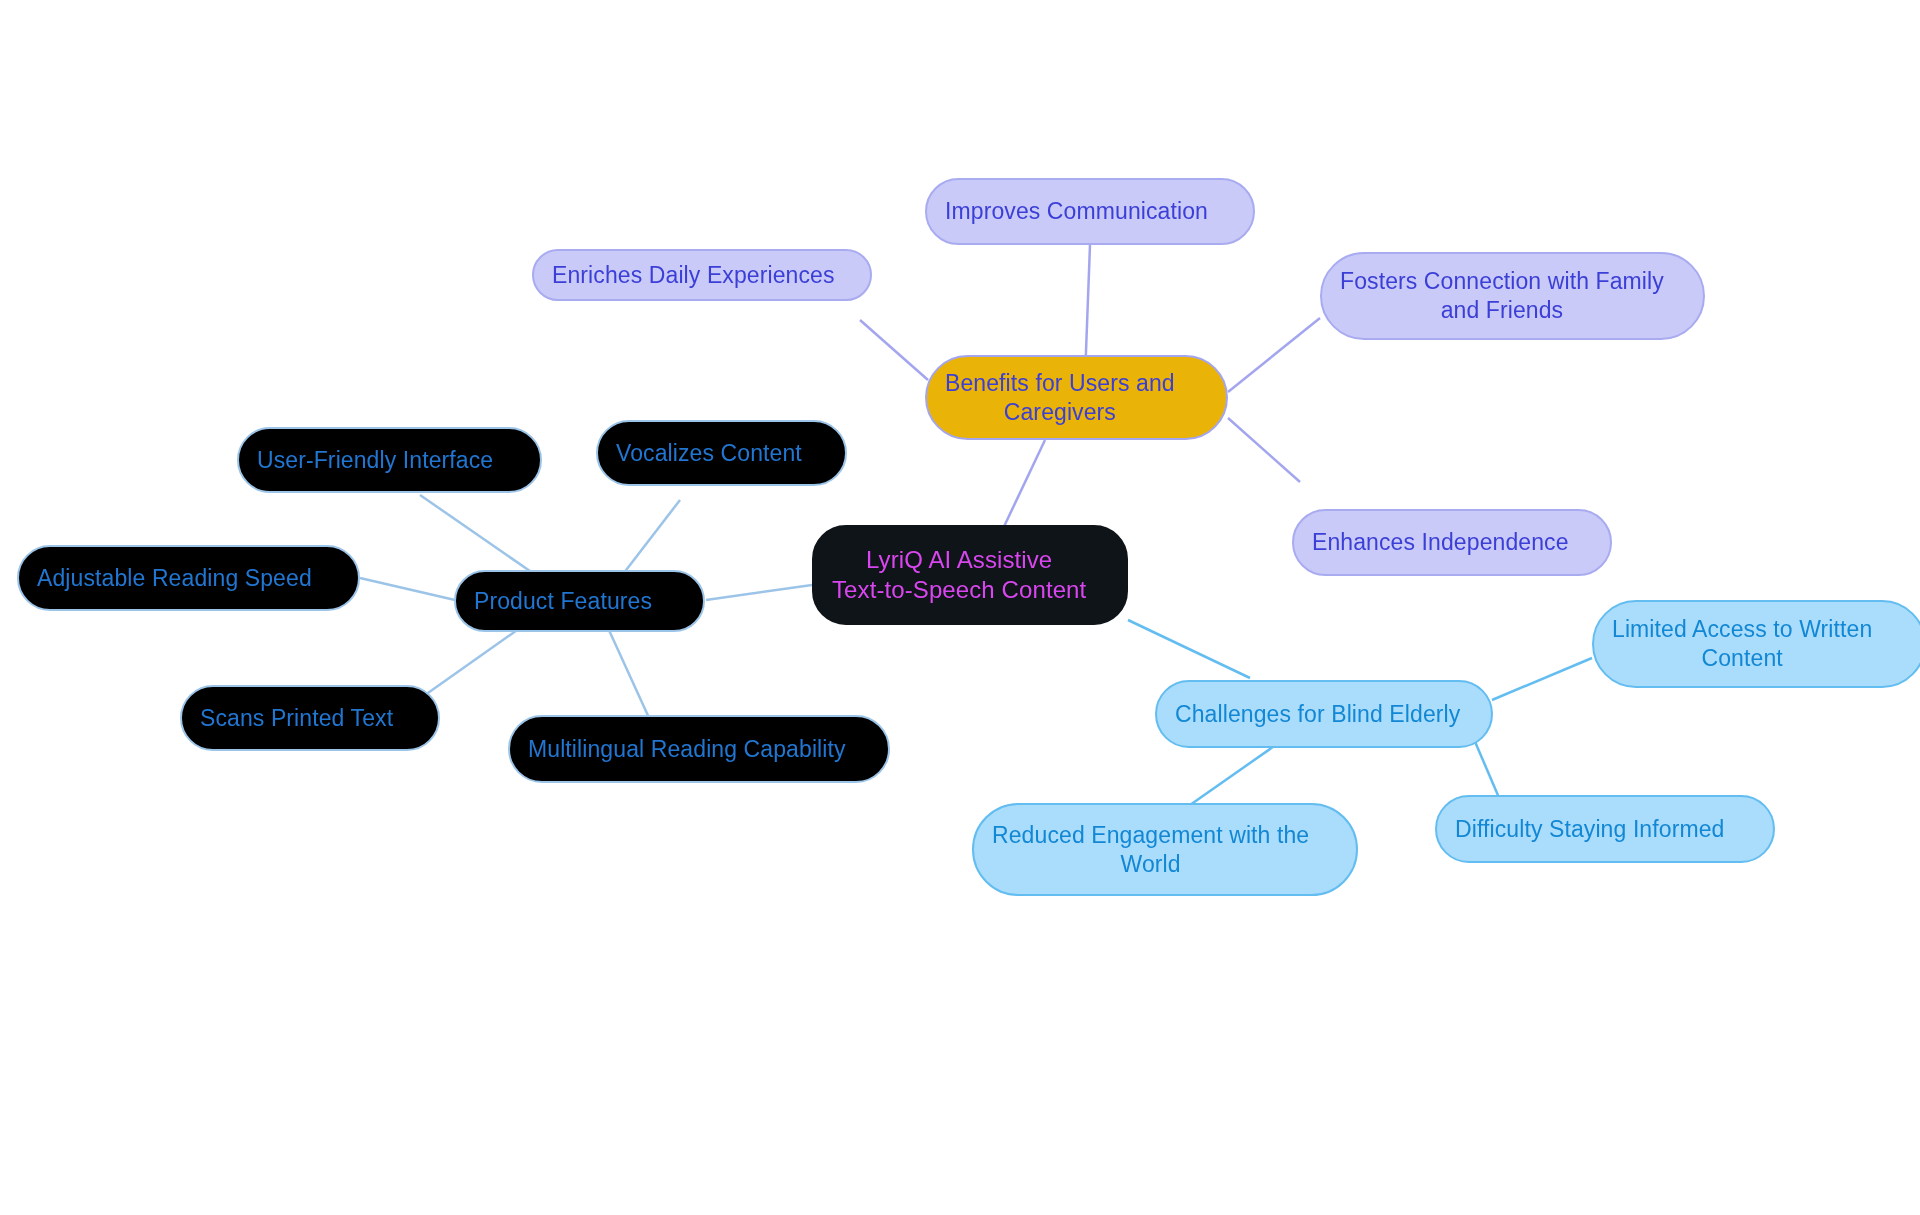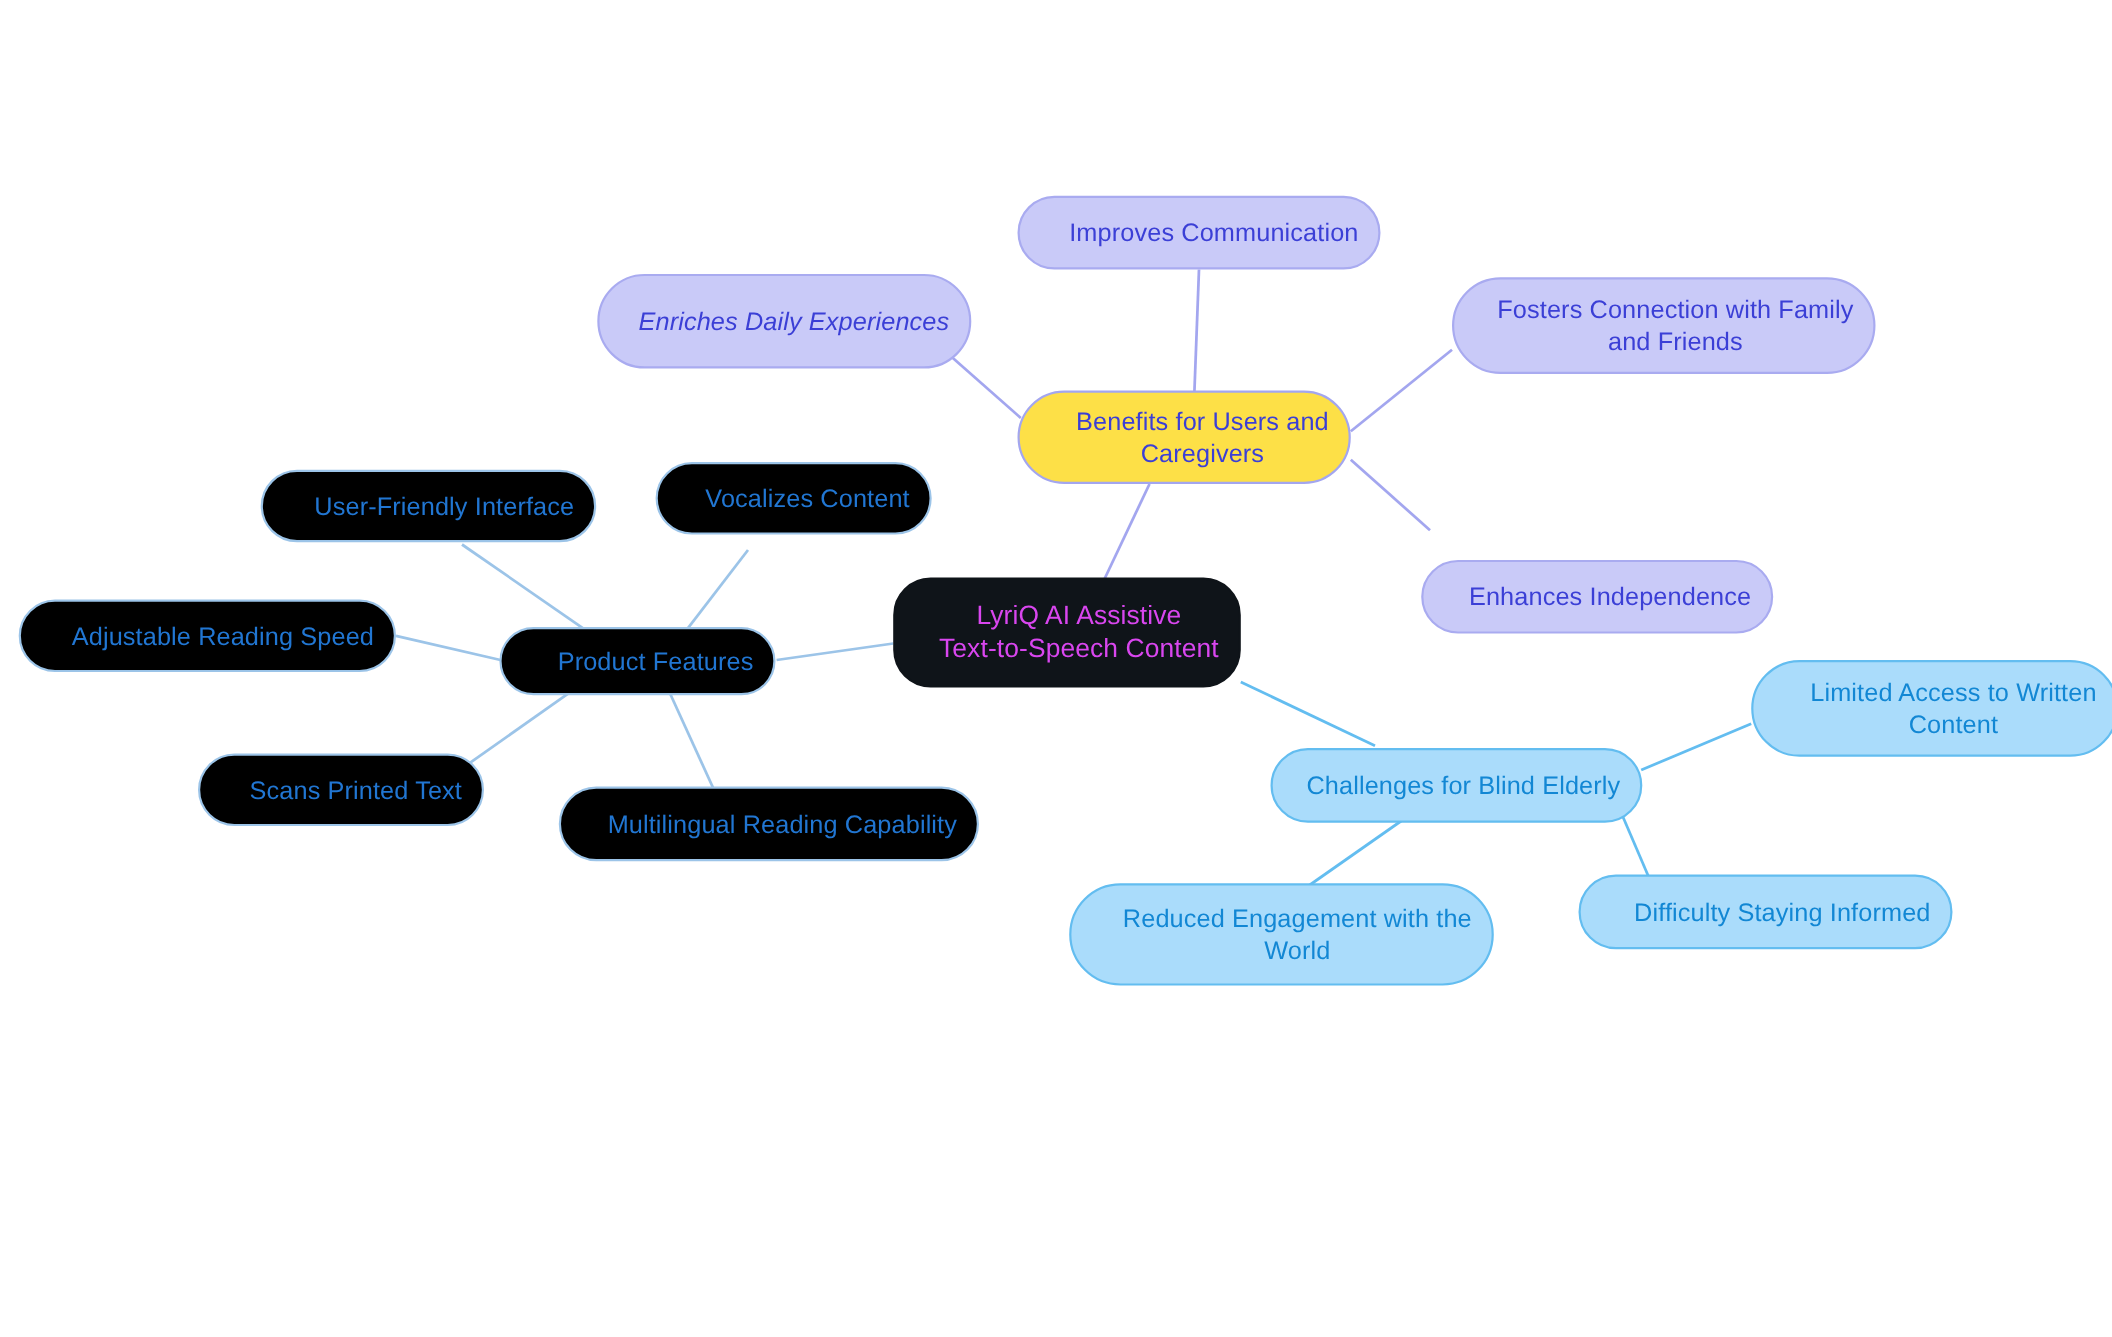--- a/index.html
+++ b/index.html
@@ -29,21 +29,21 @@
     width: 1920px;
     height: 1215px;
     pointer-events: none;
   }
 
   .node {
     position: absolute;
     box-sizing: border-box;
     display: flex;
     align-items: center;
-    justify-content: flex-end;
+    justify-content: flex-start;
     text-align: center;
     border-radius: 999px;
     border-style: solid;
     border-width: 2px;
     line-height: 1.25;
     padding: 18px 18px;
     letter-spacing: 0.1px;
   }
 
   .node-root {
@@ -55,21 +55,21 @@
   }
 
   .node-purple {
     background: #c9caf8;
     border-color: #a9abf0;
     color: #3b3fd6;
     font-size: 23px;
   }
 
   .node-purple-hub {
-    background: #fde047;
+    background: #eab308;
     border-color: #a3a6ef;
     color: #3b3fd6;
     font-size: 23px;
   }
 
   .node-blue-soft {
     background: #000000;
     border-color: #9cc4e8;
     color: #2176d2;
     font-size: 23px;
@@ -131,21 +131,21 @@
     <span>
       <span>Benefits for Users and</span><br>
       <span>Caregivers</span>
     </span>
   </div>
 
   <div class="node node-purple" style="left:925px; top:178px; width:330px; height:67px;">
     <span>Improves Communication</span>
   </div>
 
-  <div class="node node-purple" style="left:543px; top:249px; width:340px; height:86px;font-style:italic;">
+  <div class="node node-purple" style="left:532px; top:249px; width:340px; height:52px;">
     <span>Enriches Daily Experiences</span>
   </div>
 
   <div class="node node-purple" style="left:1320px; top:252px; width:385px; height:88px;">
     <span>
       <span>Fosters Connection with Family</span><br>
       <span>and Friends</span>
     </span>
   </div>
 

